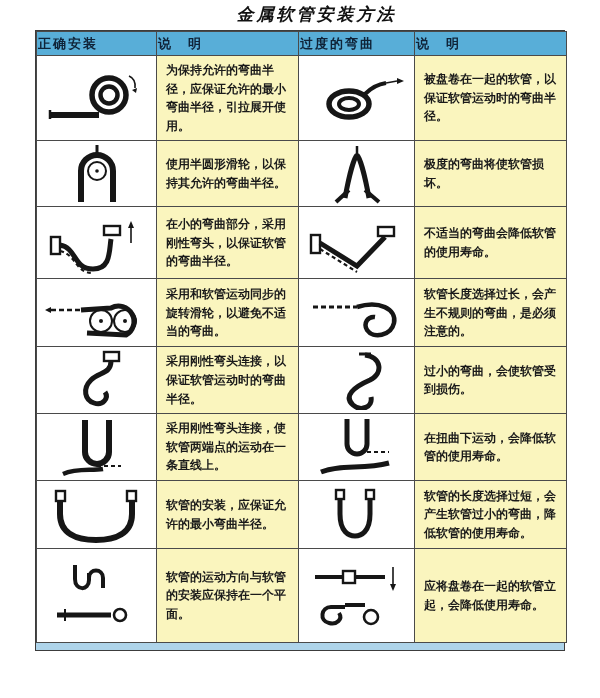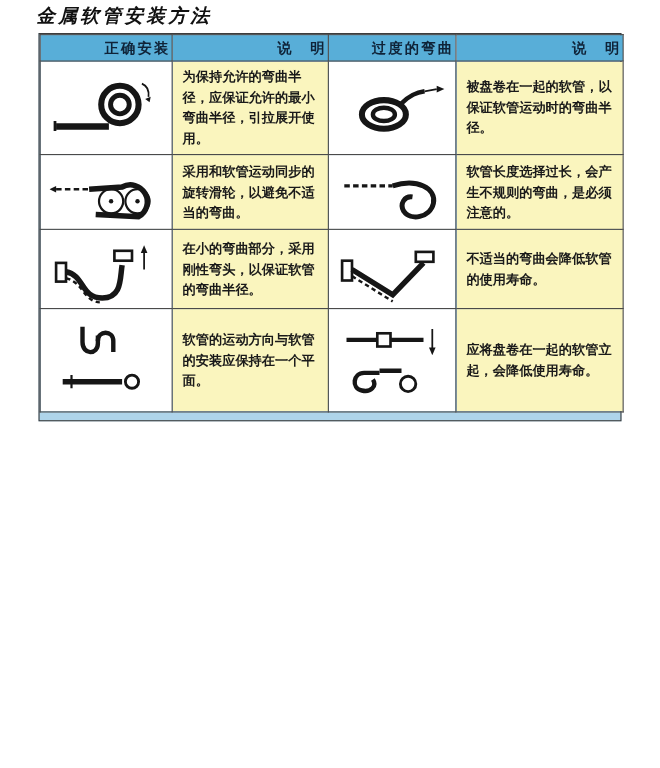--- a/index.html
+++ b/index.html
@@ -11,20 +11,21 @@
     position:relative;
   }
   .page-title{
     margin:3px 0 4px 33px;
     font-family:"DejaVu Serif","Liberation Serif",serif;
     font-style:italic;
     font-weight:bold;
     font-size:17px;
     letter-spacing:3px;
     color:#111;
+    text-align:center;
   }
   .table-wrap{
     margin-left:35px;
     width:530px;
     border:1px solid #3c3c3c;
     background:#aed4ea;
     padding-bottom:7px;
     box-sizing:border-box;
   }
   table.install{
@@ -37,21 +38,21 @@
     box-sizing:border-box;
     overflow:hidden;
   }
   th.hd{
     background:#58aed8;
     color:#0f2338;
     font-size:13px;
     font-weight:bold;
     letter-spacing:2px;
     height:24px;
-    text-align:right;
+    text-align:left;
   }
   td.img-cell{
     background:#ffffff;
     text-align:center;
     vertical-align:middle;
   }
   td.txt-cell{
     background:#faf5be;
     font-size:12px;
     font-weight:600;
@@ -102,20 +103,64 @@
         <ellipse class="s" cx="42" cy="36" rx="20" ry="13" stroke-width="5.5"></ellipse>
         <ellipse class="s" cx="42" cy="36" rx="10" ry="6" stroke-width="4"></ellipse>
         <path class="s" d="M58 26 C66 18 72 16 79 15" stroke-width="4"></path>
         <path class="s" d="M79 15 L90 13" stroke-width="1.6"></path>
         <path d="M90 10 l7 3 l-7 3 z" fill="#161616"></path>
       </svg>
     </td>
     <td class="txt-cell">被盘卷在一起的软管，以保证软管运动时的弯曲半径。</td>
   </tr>
 
+  <tr style="height:66px">
+    <td class="img-cell">
+      <svg class="pic" width="96" height="60" viewBox="0 0 96 60">
+        <path class="s" d="M48 1 L48 11" stroke-width="3"></path>
+        <path class="s" d="M32 58 L32 27 A16 16 0 0 1 64 27 L64 58" stroke-width="6"></path>
+        <circle class="s" cx="48" cy="27" r="9" stroke-width="2" fill="#fff"></circle>
+        <circle cx="48" cy="27" r="1.8" fill="#161616"></circle>
+      </svg>
+    </td>
+    <td class="txt-cell">使用半圆形滑轮，以保持其允许的弯曲半径。</td>
+    <td class="img-cell">
+      <svg class="pic" width="96" height="60" viewBox="0 0 96 60">
+        <path class="s" d="M48 2 L48 12" stroke-width="2.5"></path>
+        <path class="s" d="M36 54 C40 32 45 14 48 11" stroke-width="5"></path>
+        <path class="s" d="M60 54 C56 32 51 14 48 11" stroke-width="5"></path>
+        <path class="s" d="M27 58 L40 46" stroke-width="4"></path>
+        <path class="s" d="M56 46 L70 58" stroke-width="4"></path>
+      </svg>
+    </td>
+    <td class="txt-cell">极度的弯曲将使软管损坏。</td>
+  </tr>
+
+  <tr style="height:72px">
+    <td class="img-cell">
+      <svg class="pic" width="100" height="64" viewBox="0 0 100 64">
+        <rect class="s" x="4" y="26" width="9" height="17" stroke-width="2.4"></rect>
+        <path class="s" d="M13 34 C30 37 26 58 46 58 C64 58 62 40 64 28" stroke-width="5"></path>
+        <rect class="s" x="57" y="15" width="16" height="9" stroke-width="2.4"></rect>
+        <path class="s" d="M13 40 C30 44 28 62 46 62" stroke-width="2.2" stroke-dasharray="4 3"></path>
+        <path class="s" d="M84 32 L84 16" stroke-width="1.6"></path>
+        <path d="M81 17 l3 -7 l3 7 z" fill="#161616"></path>
+      </svg>
+    </td>
+    <td class="txt-cell">在小的弯曲部分，采用刚性弯头，以保证软管的弯曲半径。</td>
+    <td class="img-cell">
+      <svg class="pic" width="100" height="64" viewBox="0 0 100 64">
+        <rect class="s" x="4" y="24" width="9" height="18" stroke-width="2.4"></rect>
+        <path class="s" d="M13 32 L50 55 L78 26" stroke-width="5"></path>
+        <rect class="s" x="71" y="16" width="16" height="9" stroke-width="2.4"></rect>
+        <path class="s" d="M13 38 L50 61" stroke-width="2.2" stroke-dasharray="4 3"></path>
+      </svg>
+    </td>
+    <td class="txt-cell">不适当的弯曲会降低软管的使用寿命。</td>
+  </tr>
 
   <tr style="height:68px">
     <td class="img-cell">
       <svg class="pic" width="104" height="60" viewBox="0 0 104 60">
         <path class="s" d="M6 27 L36 27" stroke-width="2.4" stroke-dasharray="5 3"></path>
         <path d="M6 24 l-6 3 l6 3 z" fill="#161616"></path>
         <circle class="s" cx="56" cy="38" r="11" stroke-width="2"></circle>
         <circle cx="56" cy="38" r="2" fill="#161616"></circle>
         <circle class="s" cx="80" cy="38" r="11" stroke-width="2"></circle>
         <circle cx="80" cy="38" r="2" fill="#161616"></circle>
@@ -125,46 +170,75 @@
     <td class="txt-cell">采用和软管运动同步的旋转滑轮，以避免不适当的弯曲。</td>
     <td class="img-cell">
       <svg class="pic" width="100" height="60" viewBox="0 0 100 60">
         <path class="s" d="M6 24 L50 24" stroke-width="3" stroke-dasharray="5 3"></path>
         <path class="s" d="M50 24 C72 17 90 26 87 40 C84 53 66 56 60 47 C56 40 61 33 68 34" stroke-width="4.5"></path>
       </svg>
     </td>
     <td class="txt-cell">软管长度选择过长，会产生不规则的弯曲，是必须注意的。</td>
   </tr>
 
-  <tr style="height:72px">
-    <td class="img-cell">
-      <svg class="pic" width="100" height="64" viewBox="0 0 100 64">
-        <rect class="s" x="4" y="26" width="9" height="17" stroke-width="2.4"></rect>
-        <path class="s" d="M13 34 C30 37 26 58 46 58 C64 58 62 40 64 28" stroke-width="5"></path>
-        <rect class="s" x="57" y="15" width="16" height="9" stroke-width="2.4"></rect>
-        <path class="s" d="M13 40 C30 44 28 62 46 62" stroke-width="2.2" stroke-dasharray="4 3"></path>
-        <path class="s" d="M84 32 L84 16" stroke-width="1.6"></path>
-        <path d="M81 17 l3 -7 l3 7 z" fill="#161616"></path>
-      </svg>
-    </td>
-    <td class="txt-cell">在小的弯曲部分，采用刚性弯头，以保证软管的弯曲半径。</td>
-    <td class="img-cell">
-      <svg class="pic" width="100" height="64" viewBox="0 0 100 64">
-        <rect class="s" x="4" y="24" width="9" height="18" stroke-width="2.4"></rect>
-        <path class="s" d="M13 32 L50 55 L78 26" stroke-width="5"></path>
-        <rect class="s" x="71" y="16" width="16" height="9" stroke-width="2.4"></rect>
-        <path class="s" d="M13 38 L50 61" stroke-width="2.2" stroke-dasharray="4 3"></path>
-      </svg>
-    </td>
-    <td class="txt-cell">不适当的弯曲会降低软管的使用寿命。</td>
-  </tr>
-
-
-
-
+  <tr style="height:65px">
+    <td class="img-cell">
+      <svg class="pic" width="96" height="60" viewBox="0 0 96 60">
+        <rect class="s" x="55" y="2" width="15" height="9" stroke-width="2.4"></rect>
+        <path class="s" d="M62 11 C62 24 50 22 42 30 C33 39 36 50 45 53 C54 56 60 48 56 42" stroke-width="5"></path>
+      </svg>
+    </td>
+    <td class="txt-cell">采用刚性弯头连接，以保证软管运动时的弯曲半径。</td>
+    <td class="img-cell">
+      <svg class="pic" width="96" height="60" viewBox="0 0 96 60">
+        <path class="s" d="M50 4 L62 4" stroke-width="3"></path>
+        <path class="s" d="M56 5 C72 7 75 23 61 30 C45 37 34 46 44 55 C52 62 64 57 62 47" stroke-width="5"></path>
+      </svg>
+    </td>
+    <td class="txt-cell">过小的弯曲，会使软管受到损伤。</td>
+  </tr>
+
+  <tr style="height:67px">
+    <td class="img-cell">
+      <svg class="pic" width="100" height="62" viewBox="0 0 100 62">
+        <path class="s" d="M38 4 L38 36 A12 12 0 0 0 62 36 L62 4" stroke-width="6"></path>
+        <path class="s" d="M50 50 L74 50" stroke-width="2" stroke-dasharray="4 3"></path>
+        <path class="s" d="M16 58 C30 52 44 55 56 53" stroke-width="4.5"></path>
+      </svg>
+    </td>
+    <td class="txt-cell">采用刚性弯头连接，使软管两端点的运动在一条直线上。</td>
+    <td class="img-cell">
+      <svg class="pic" width="100" height="62" viewBox="0 0 100 62">
+        <path class="s" d="M40 3 L40 28 A10 10 0 0 0 60 28 L60 3" stroke-width="5"></path>
+        <path class="s" d="M60 36 L82 36" stroke-width="2" stroke-dasharray="4 3"></path>
+        <path class="s" d="M14 56 C34 48 56 54 82 47" stroke-width="5"></path>
+      </svg>
+    </td>
+    <td class="txt-cell">在扭曲下运动，会降低软管的使用寿命。</td>
+  </tr>
+
+
+  <tr style="height:68px">
+    <td class="img-cell">
+      <svg class="pic" width="104" height="62" viewBox="0 0 104 62">
+        <rect class="s" x="11" y="7" width="9" height="10" stroke-width="2.4"></rect>
+        <rect class="s" x="82" y="7" width="9" height="10" stroke-width="2.4"></rect>
+        <path class="s" d="M15 17 L15 30 C15 50 32 56 51 56 C70 56 87 50 87 30 L87 17" stroke-width="6"></path>
+      </svg>
+    </td>
+    <td class="txt-cell">软管的安装，应保证允许的最小弯曲半径。</td>
+    <td class="img-cell">
+      <svg class="pic" width="100" height="62" viewBox="0 0 100 62">
+        <rect class="s" x="29" y="6" width="8" height="9" stroke-width="2.4"></rect>
+        <rect class="s" x="59" y="6" width="8" height="9" stroke-width="2.4"></rect>
+        <path class="s" d="M33 15 L33 30 C33 48 42 52 48 52 C54 52 63 48 63 30 L63 15" stroke-width="5"></path>
+      </svg>
+    </td>
+    <td class="txt-cell">软管的长度选择过短，会产生软管过小的弯曲，降低软管的使用寿命。</td>
+  </tr>
 
   <tr style="height:94px">
     <td class="img-cell">
       <svg class="pic" width="104" height="70" viewBox="0 0 104 70">
         <path class="s" d="M30 4 L30 18 C30 30 44 30 44 19 L44 12" stroke-width="4"></path>
         <path class="s" d="M44 17 C44 7 58 7 58 17 L58 27" stroke-width="4"></path>
         <path class="s" d="M12 54 L66 54" stroke-width="5"></path>
         <circle class="s" cx="75" cy="54" r="6" stroke-width="2.6"></circle>
         <path class="s" d="M20 48 L20 60" stroke-width="2"></path>
       </svg>

